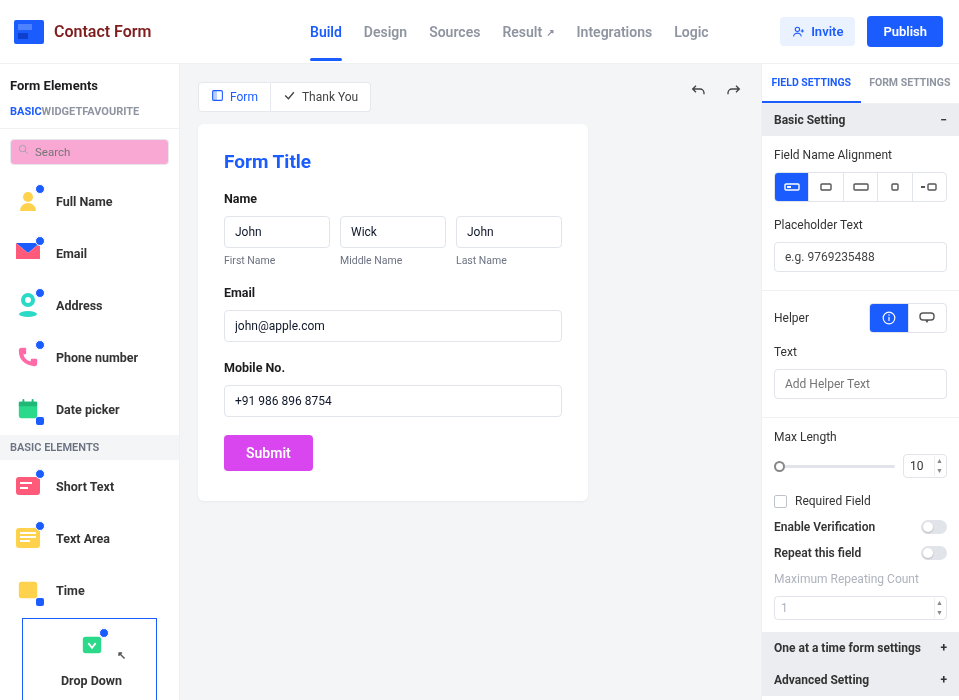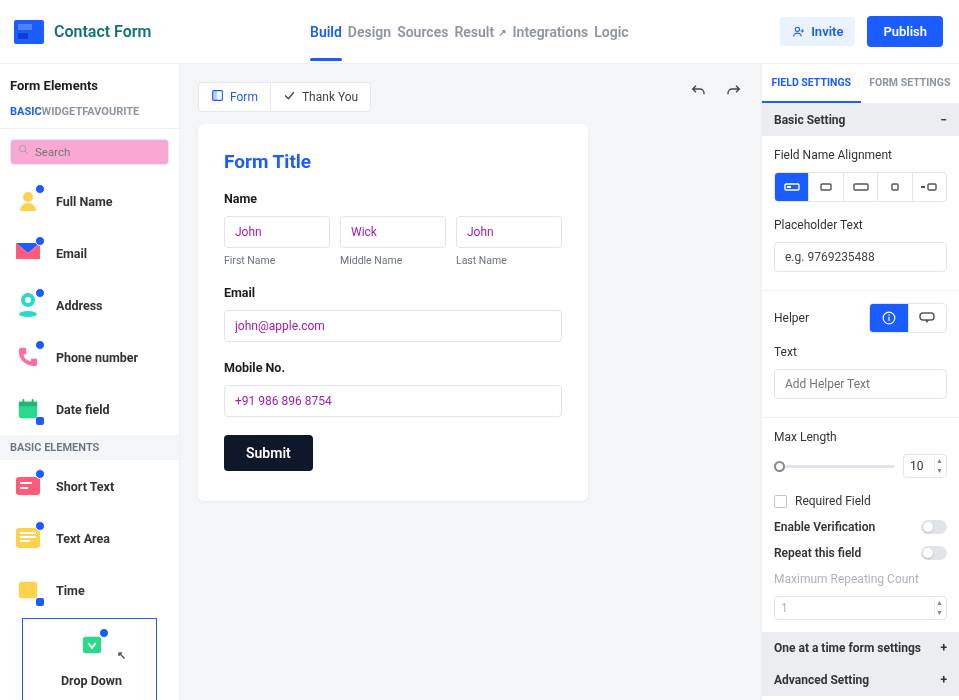--- a/index.html
+++ b/index.html
@@ -3,22 +3,22 @@
 <meta charset="utf-8">
 <style>
   * { box-sizing: border-box; margin: 0; padding: 0; font-family: -apple-system, BlinkMacSystemFont, "Segoe UI", Roboto, Arial, sans-serif; }
   body { width: 959px; height: 700px; overflow: hidden; background: #fff; font-size: 13px; color: #333; }
   .app { display: flex; flex-direction: column; height: 100%; }
 
   
   .topbar { height: 64px; display: flex; align-items: center; padding: 0 16px 0 12px; border-bottom: 1px solid #eef0f2; }
   .logo { width: 34px; height: 28px; margin-right: 8px; display:flex; align-items:center; justify-content:center;}
   .logo svg { display:block;}
-  .app-title { font-size: 16px; font-weight: 600; color: #0f766e; }
-  .topnav { display: flex; margin-left: auto; gap: 6px; position: absolute; left: 310px; top: 0; height: 64px; align-items: center; }
+  .app-title { font-size: 16px; font-weight: 600; color: #7f1d1d; }
+  .topnav { display: flex; margin-left: auto; gap: 22px; position: absolute; left: 310px; top: 0; height: 64px; align-items: center; }
   .topnav-item { font-size: 14px; font-weight: 600; color: #8e94a0; cursor: pointer; display:flex; align-items:center; gap:4px; padding: 4px 0;}
   .topnav-item.active { color: #1b5cff; position: relative; }
   .topnav-item.active::after { content:""; position:absolute; left:0; right:0; bottom:-17px; height:3px; background:#1b5cff; border-radius:2px;}
   .topbar-right { margin-left:auto; display:flex; gap:12px; align-items:center;}
   .btn-invite { background:#eaf1ff; color:#1b5cff; border:none; border-radius:4px; padding:7px 12px; font-size:13px; font-weight:600; cursor:pointer; display:flex; gap:6px; align-items:center;}
   .btn-publish { background:#1b5cff; color:#fff; border:none; border-radius:4px; padding:8px 16px; font-size:13px; font-weight:600; cursor:pointer;}
 
   
   .main { flex:1; display:flex; min-height:0;}
   .sidebar { width:180px; border-right:1px solid #eef0f2; display:flex; flex-direction:column; overflow-y:auto;}
@@ -46,24 +46,24 @@
   .vtab:last-child{ border-left:none; border-radius:0 4px 4px 0;}
   .vtab.active { color:#1b5cff;}
   .vtab.active .vicon { color:#1b5cff;}
   .vicon { font-size:13px; color:#555;}
 
   .form-card { width:390px; margin-left:18px; background:#fff; border-radius:6px; padding:26px 26px 30px; box-shadow:0 1px 3px rgba(0,0,0,0.05);}
   .form-title { font-size:19px; font-weight:700; color:#1b5cff; margin-bottom:18px;}
   .flabel { font-size:12.5px; font-weight:700; color:#1d1d1f; margin-bottom:10px; display:block;}
   .row3 { display:flex; gap:10px;}
   .row3 > div { flex:1;}
-  .tinput { width:100%; border:1px solid #e1e4e9; border-radius:4px; padding:8px 10px; font-size:12px; color:#a21caf;}
+  .tinput { width:100%; border:1px solid #e1e4e9; border-radius:4px; padding:8px 10px; font-size:12px; color:#0f172a;}
   .sublabel { font-size:10.5px; color:#6b7280; margin-top:6px; display:block;}
   .fgroup { margin-bottom:18px;}
-  .btn-submit { background:#0f172a; color:#fff; border:none; border-radius:4px; padding:10px 22px; font-size:14px; font-weight:600; cursor:pointer;}
+  .btn-submit { background:#d946ef; color:#fff; border:none; border-radius:4px; padding:10px 22px; font-size:14px; font-weight:600; cursor:pointer;}
 
   
   .rpanel { width:198px; border-left:1px solid #eef0f2; background:#fff; display:flex; flex-direction:column; overflow-y:auto; font-size:12px;}
   .rtabs { display:flex; border-bottom:1px solid #eef0f2;}
   .rtab { flex:1; text-align:center; padding:12px 4px; font-size:10.5px; font-weight:700; color:#8e94a0; cursor:pointer;}
   .rtab.active { color:#1b5cff; border-bottom:2px solid #1b5cff;}
   .acc-head { background:#ebedf0; padding:9px 12px; font-size:12px; font-weight:700; color:#333; display:flex; justify-content:space-between; align-items:center; cursor:pointer;}
   .acc-body { padding:12px;}
   .rlabel { font-size:12px; color:#333; margin-bottom:10px; display:block;}
   .seg5 { display:flex; border:1px solid #e1e4e9; border-radius:4px; overflow:hidden; margin-bottom:16px;}
@@ -190,21 +190,21 @@
       <div class="element">
         <div class="eicon">
             <svg width="22" height="22" viewBox="0 0 24 24">
               <rect x="2" y="4" width="20" height="18" rx="3" fill="#2bd98b"></rect>
               <rect x="2" y="4" width="20" height="5" fill="#21b877"></rect>
               <rect x="6" y="1" width="2" height="5" rx="1" fill="#21b877"></rect>
               <rect x="16" y="1" width="2" height="5" rx="1" fill="#21b877"></rect>
             </svg>
             <span class="ebot"></span>
           </div>
-        <span>Date field</span>
+        <span>Date picker</span>
       </div>
 
       <div class="section-label">BASIC ELEMENTS</div>
 
       <div class="element">
         <div class="eicon">
             <svg width="24" height="18" viewBox="0 0 24 18">
               <rect width="24" height="18" rx="3" fill="#ff5a7a"></rect>
               <rect x="4" y="5" width="12" height="2" fill="#fff"></rect>
               <rect x="4" y="10" width="8" height="2" fill="#fff"></rect>

